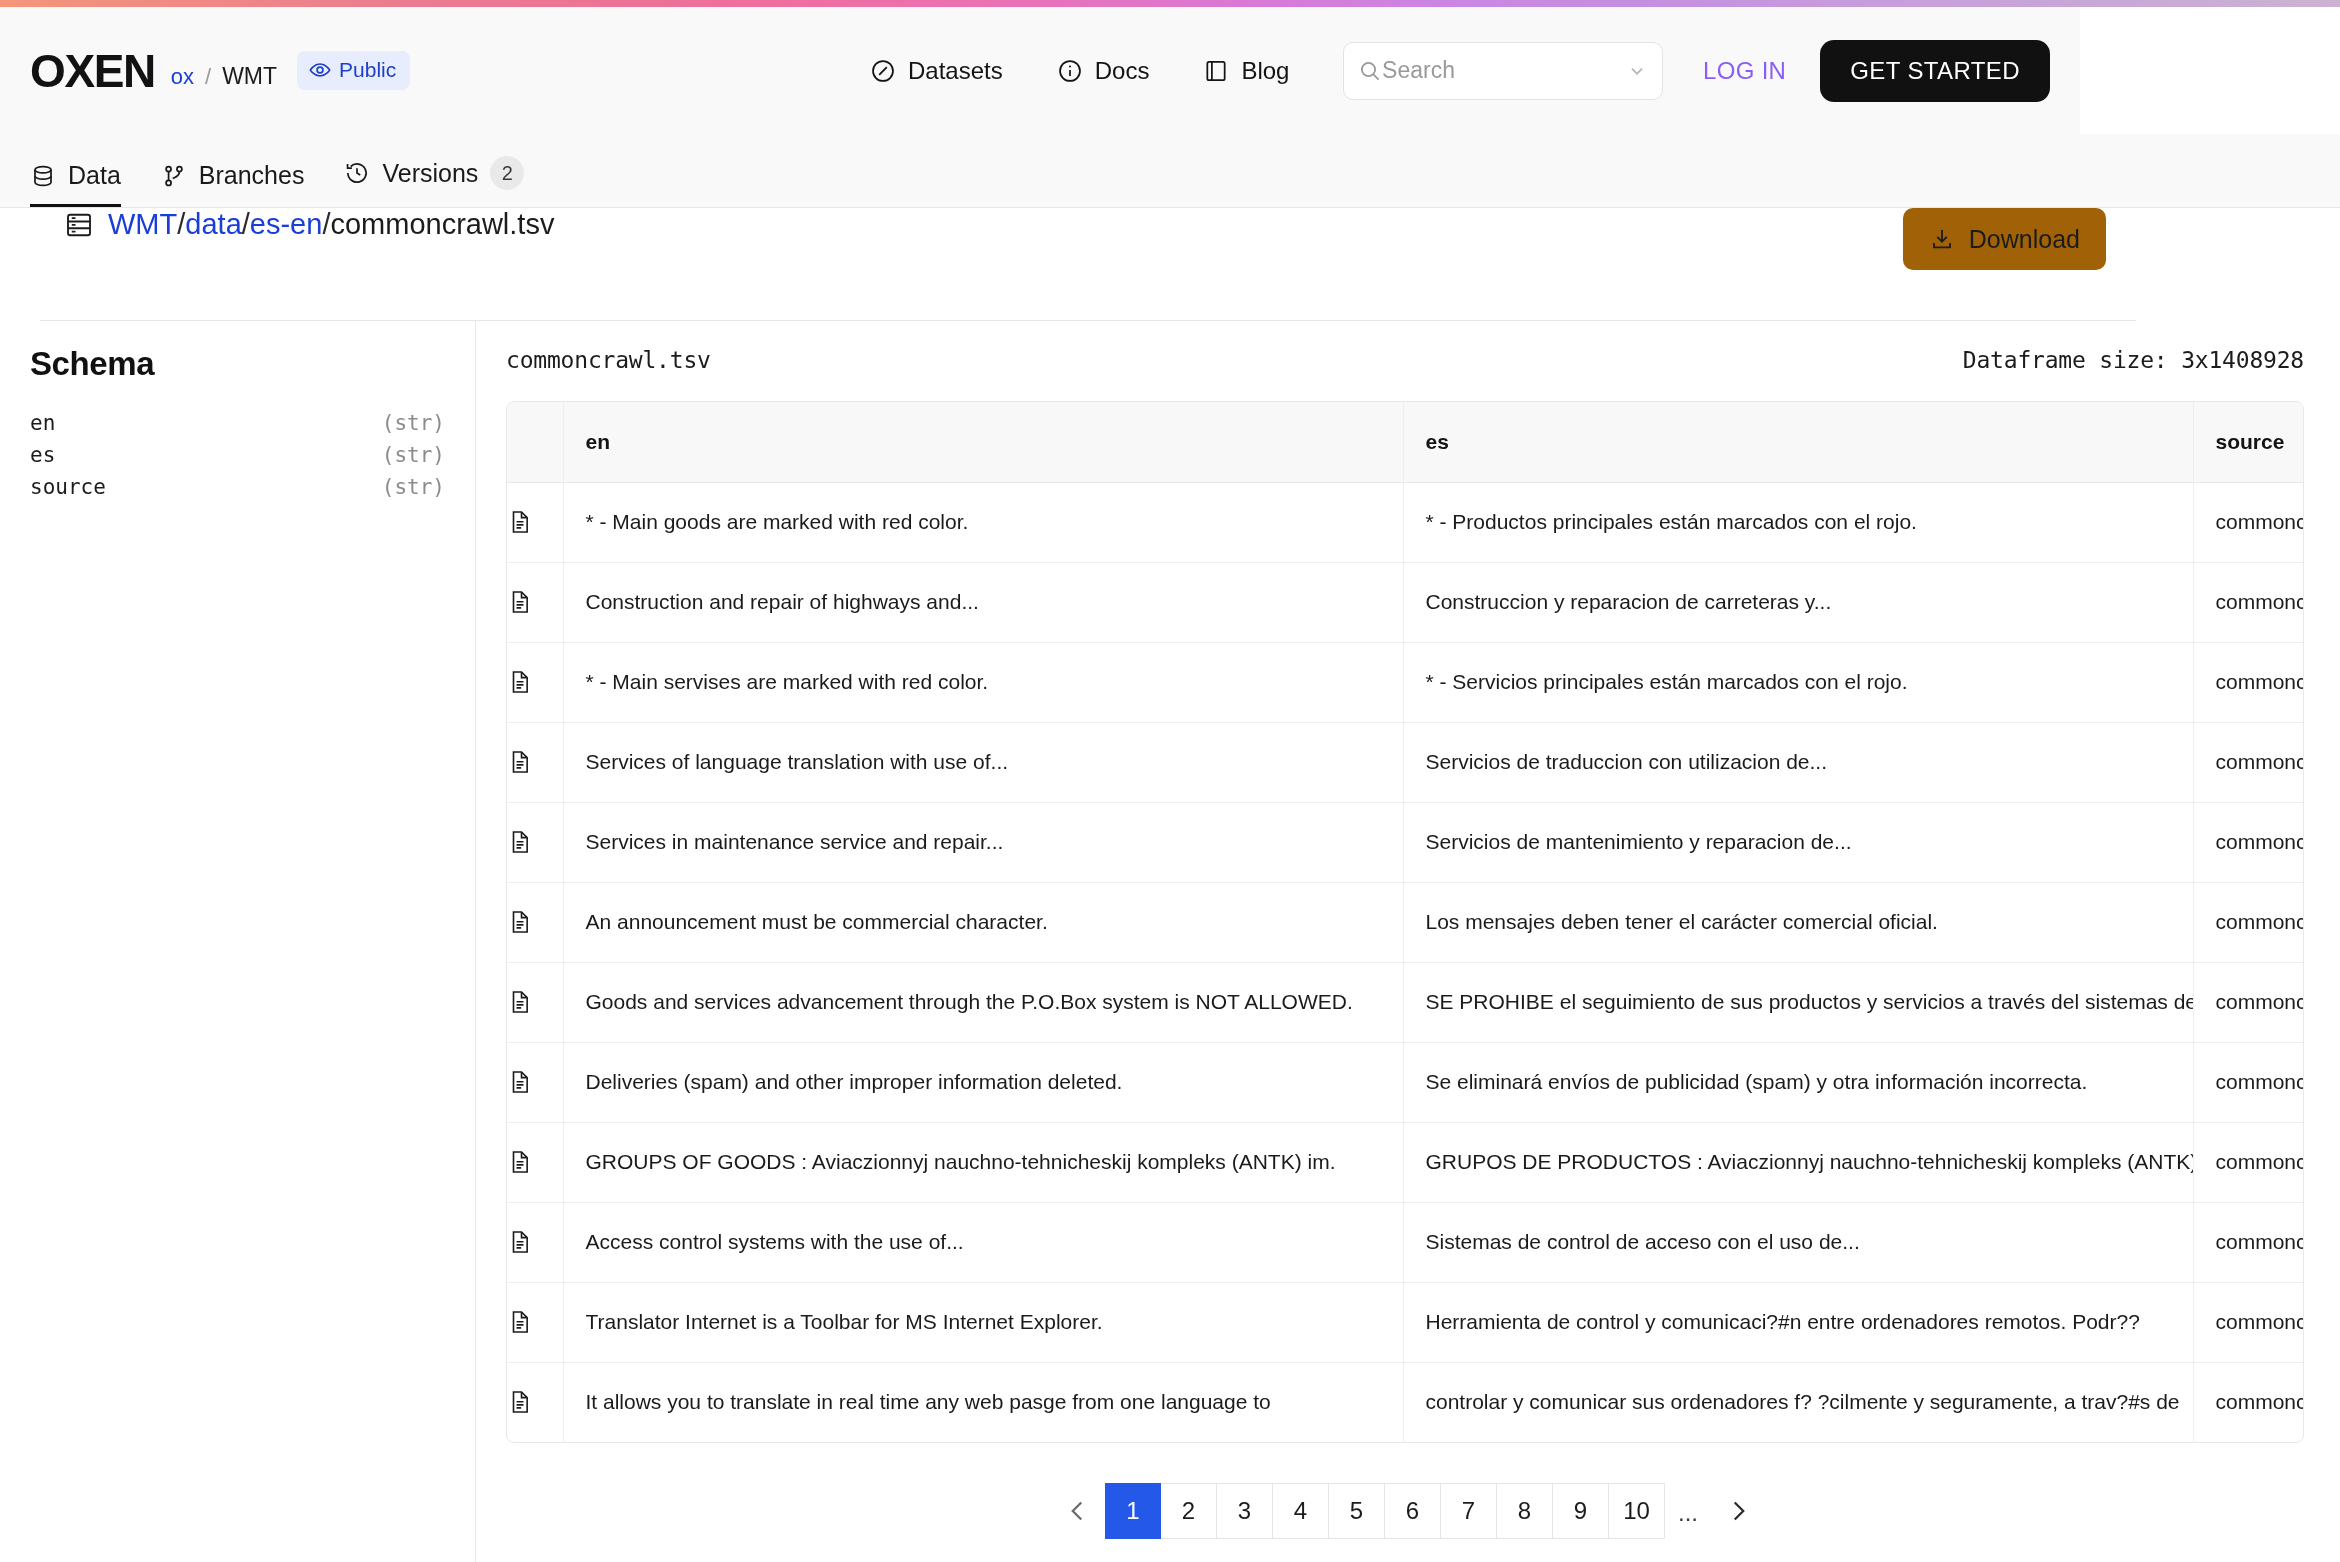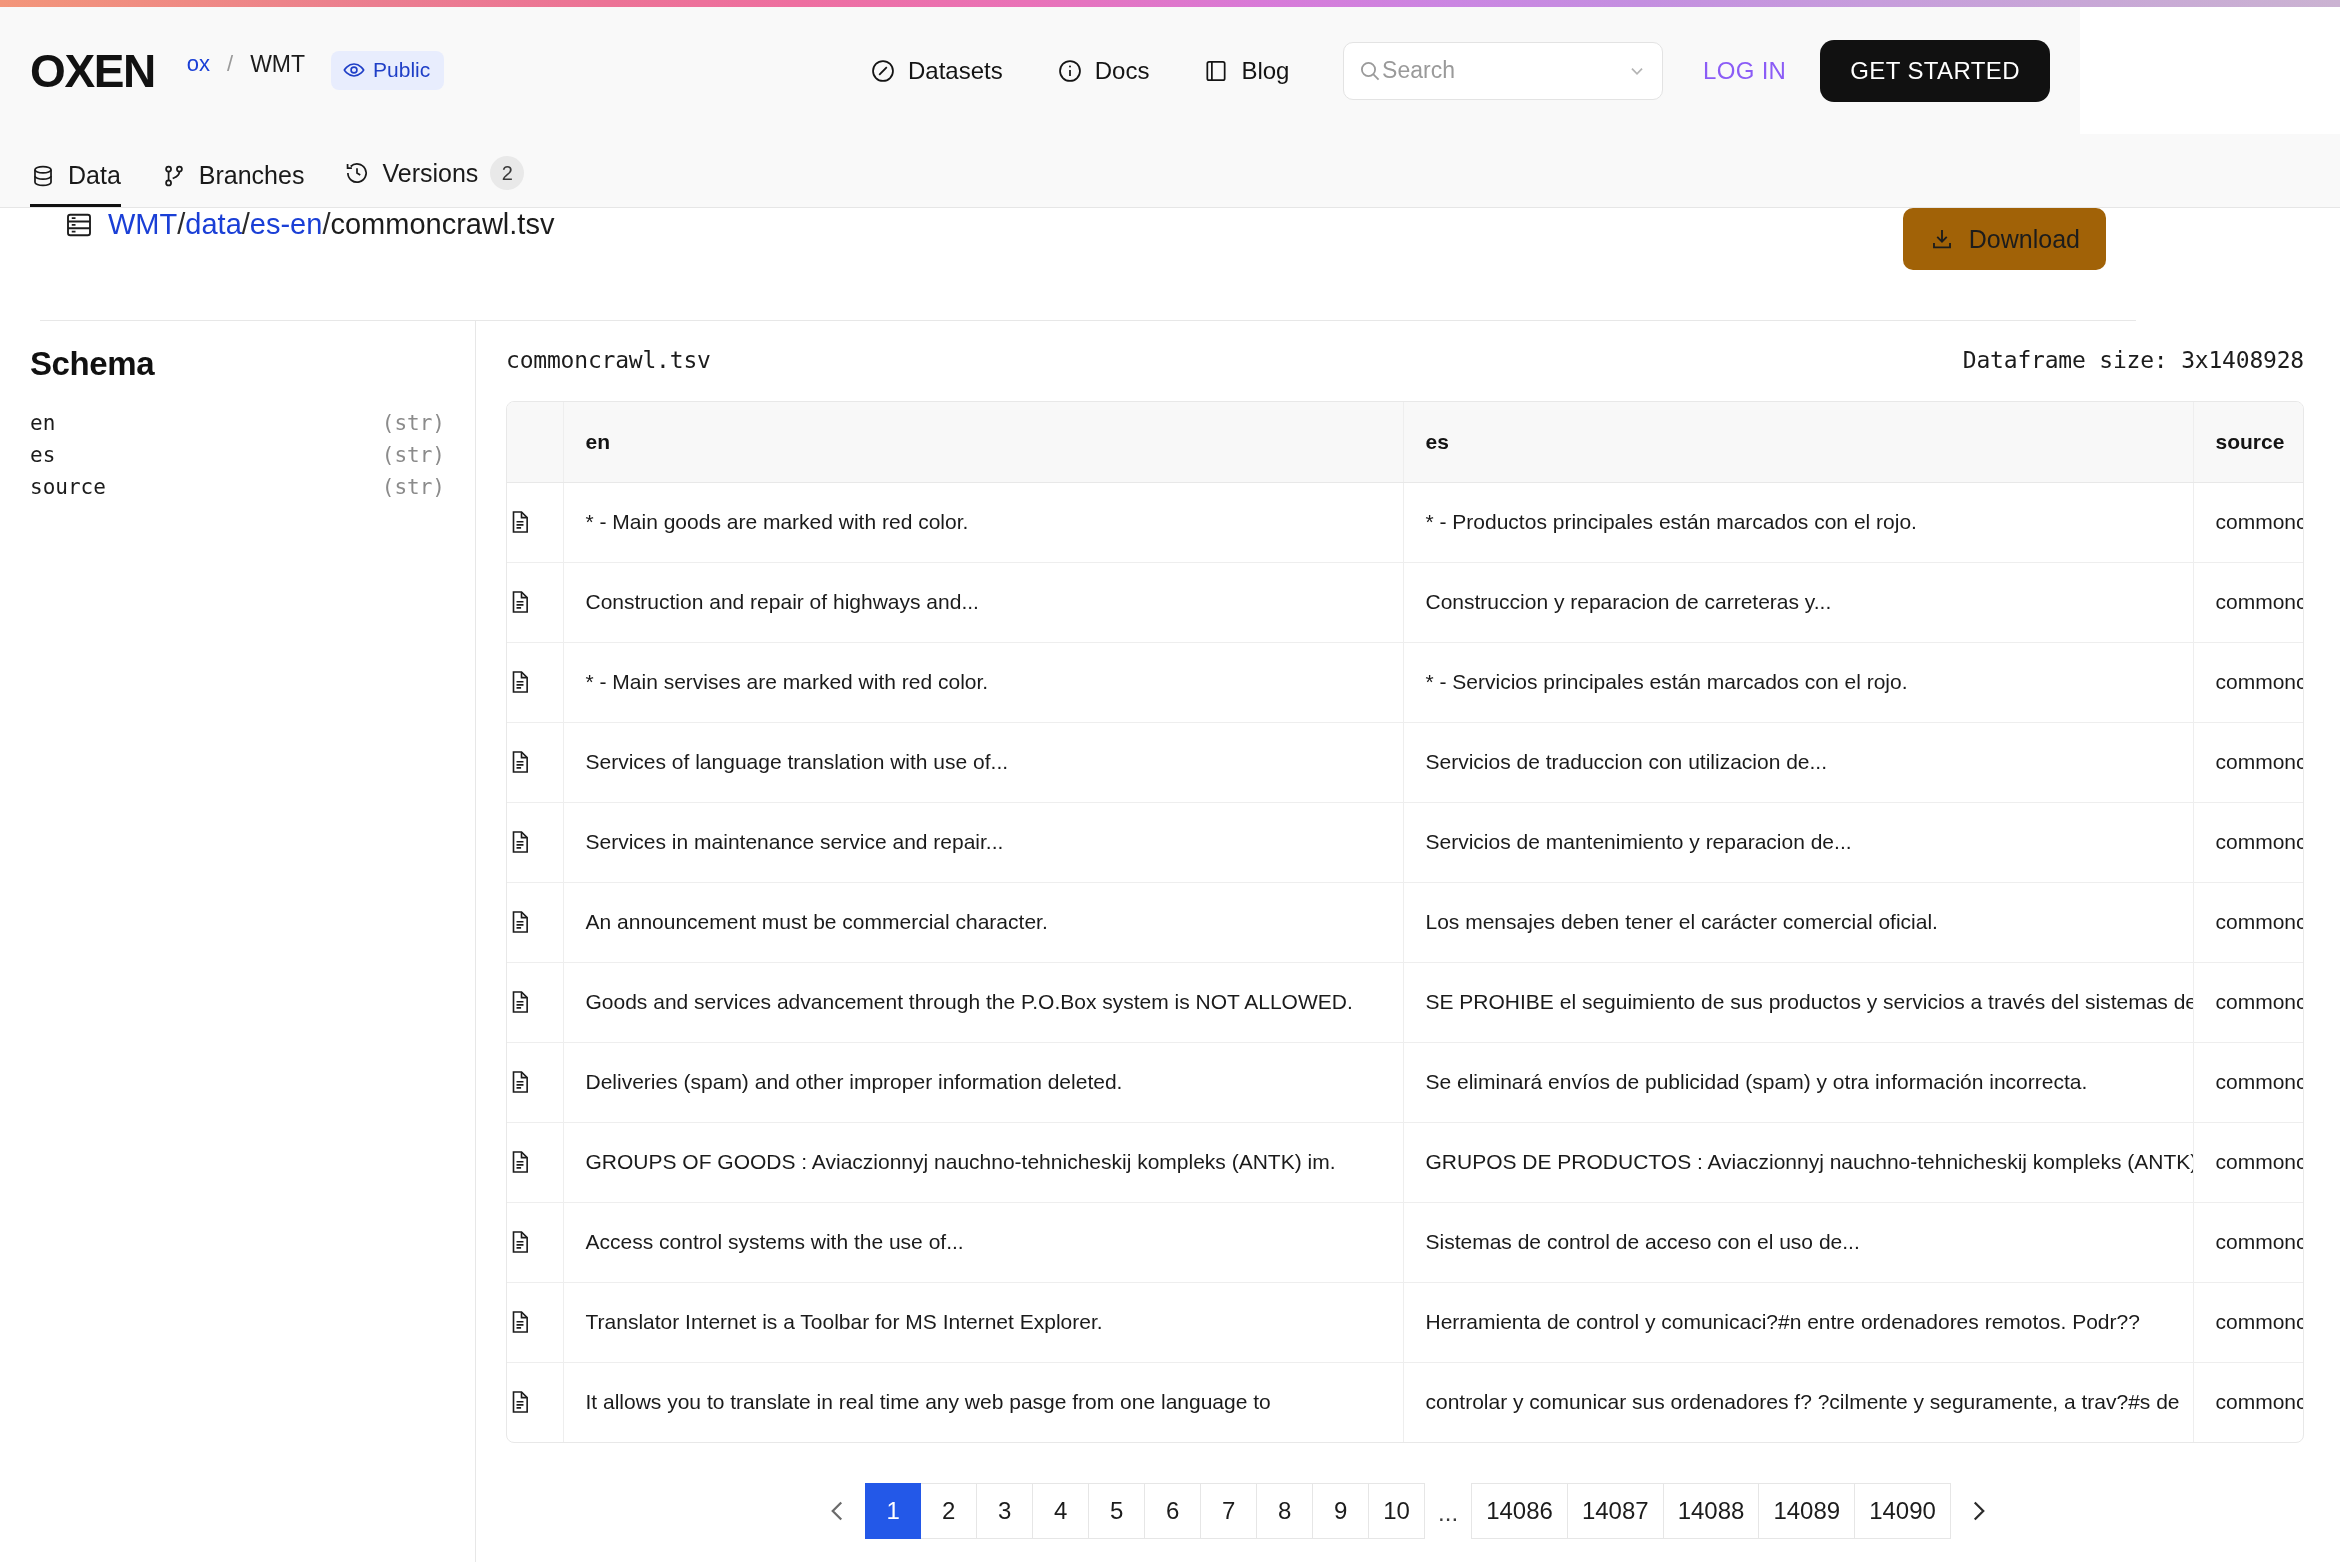--- a/index.html
+++ b/index.html
@@ -28,21 +28,21 @@
     width: 2080px; height: 127px;
     background: #f9f9f9;
     display: flex; align-items: center;
   }
   .brand-zone { display: flex; align-items: center; padding-left: 30px; }
   .logo {
     font-family: "Liberation Sans", sans-serif;
     font-weight: 800; font-size: 46px; letter-spacing: -1.4px;
     color: #121212;
   }
-  .breadcrumb { display: flex; align-items: flex-start; margin-left: 32px; gap: 8px; }
+  .breadcrumb { display: flex; align-items: flex-end; margin-left: 16px; gap: 2px; }
   .bc-link { color: #1a3fd6; font-size: 22px; text-decoration: none; }
   .bc-sep { color: #9a9a9a; font-size: 22px; margin: 0 9px; }
   .bc-current { color: #1c1c1c; font-size: 23px; }
   .public-badge {
     margin-left: 18px;
     display: inline-flex; align-items: center; gap: 8px;
     background: #e8edfd; color: #1f3fc7;
     border-radius: 8px; padding: 7px 14px 8px 12px;
     font-size: 21px;
   }
@@ -554,27 +554,20 @@
           <button class="pg-btn">3</button>
           <button class="pg-btn">4</button>
           <button class="pg-btn">5</button>
           <button class="pg-btn">6</button>
           <button class="pg-btn">7</button>
           <button class="pg-btn">8</button>
           <button class="pg-btn">9</button>
           <button class="pg-btn">10</button>
         </div>
       <span class="pg-ellipsis">...</span>
-      <div class="pg-group" id="pg-end">
-          <button class="pg-btn">14086</button>
-          <button class="pg-btn">14087</button>
-          <button class="pg-btn">14088</button>
-          <button class="pg-btn">14089</button>
-          <button class="pg-btn">14090</button>
-        </div>
       <button class="pg-arrow">
         <svg width="30" height="30" viewBox="0 0 24 24" fill="none" stroke="#2b2b2b" stroke-width="1.8">
           <path d="m9.4 5.2 6.8 6.8-6.8 6.8"></path>
         </svg>
       </button>
     </div>
   </section>
 </div>
 
 </body></html>

